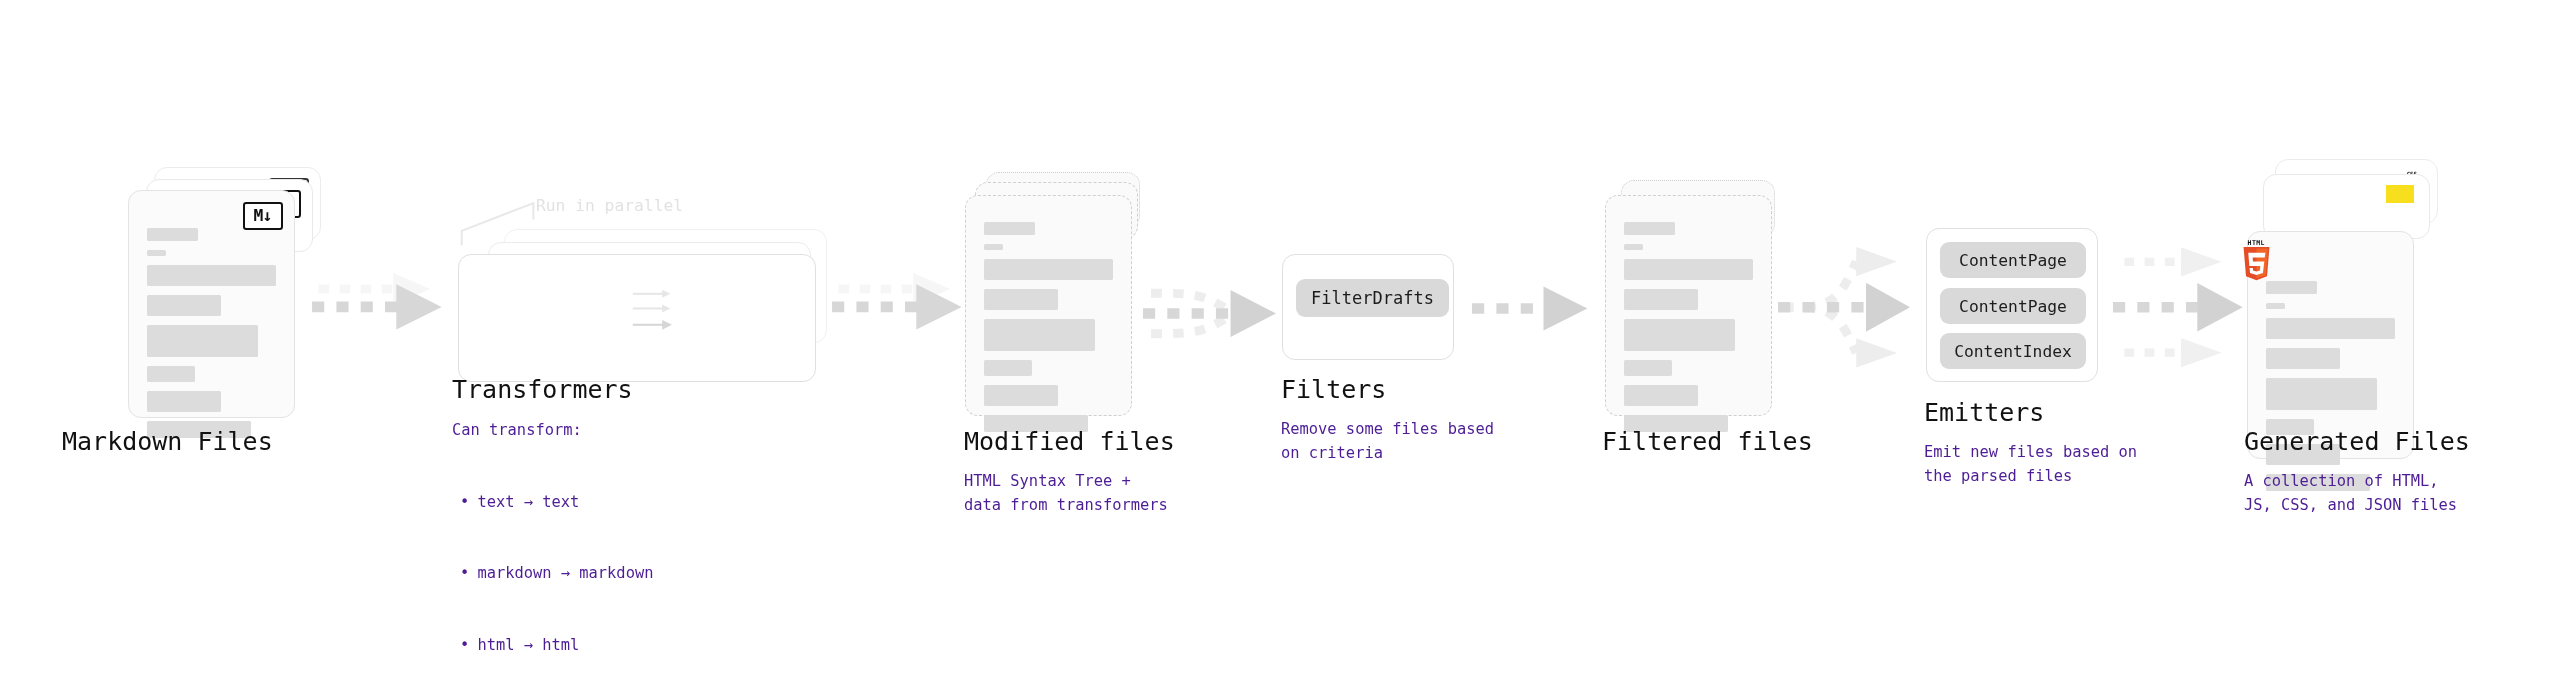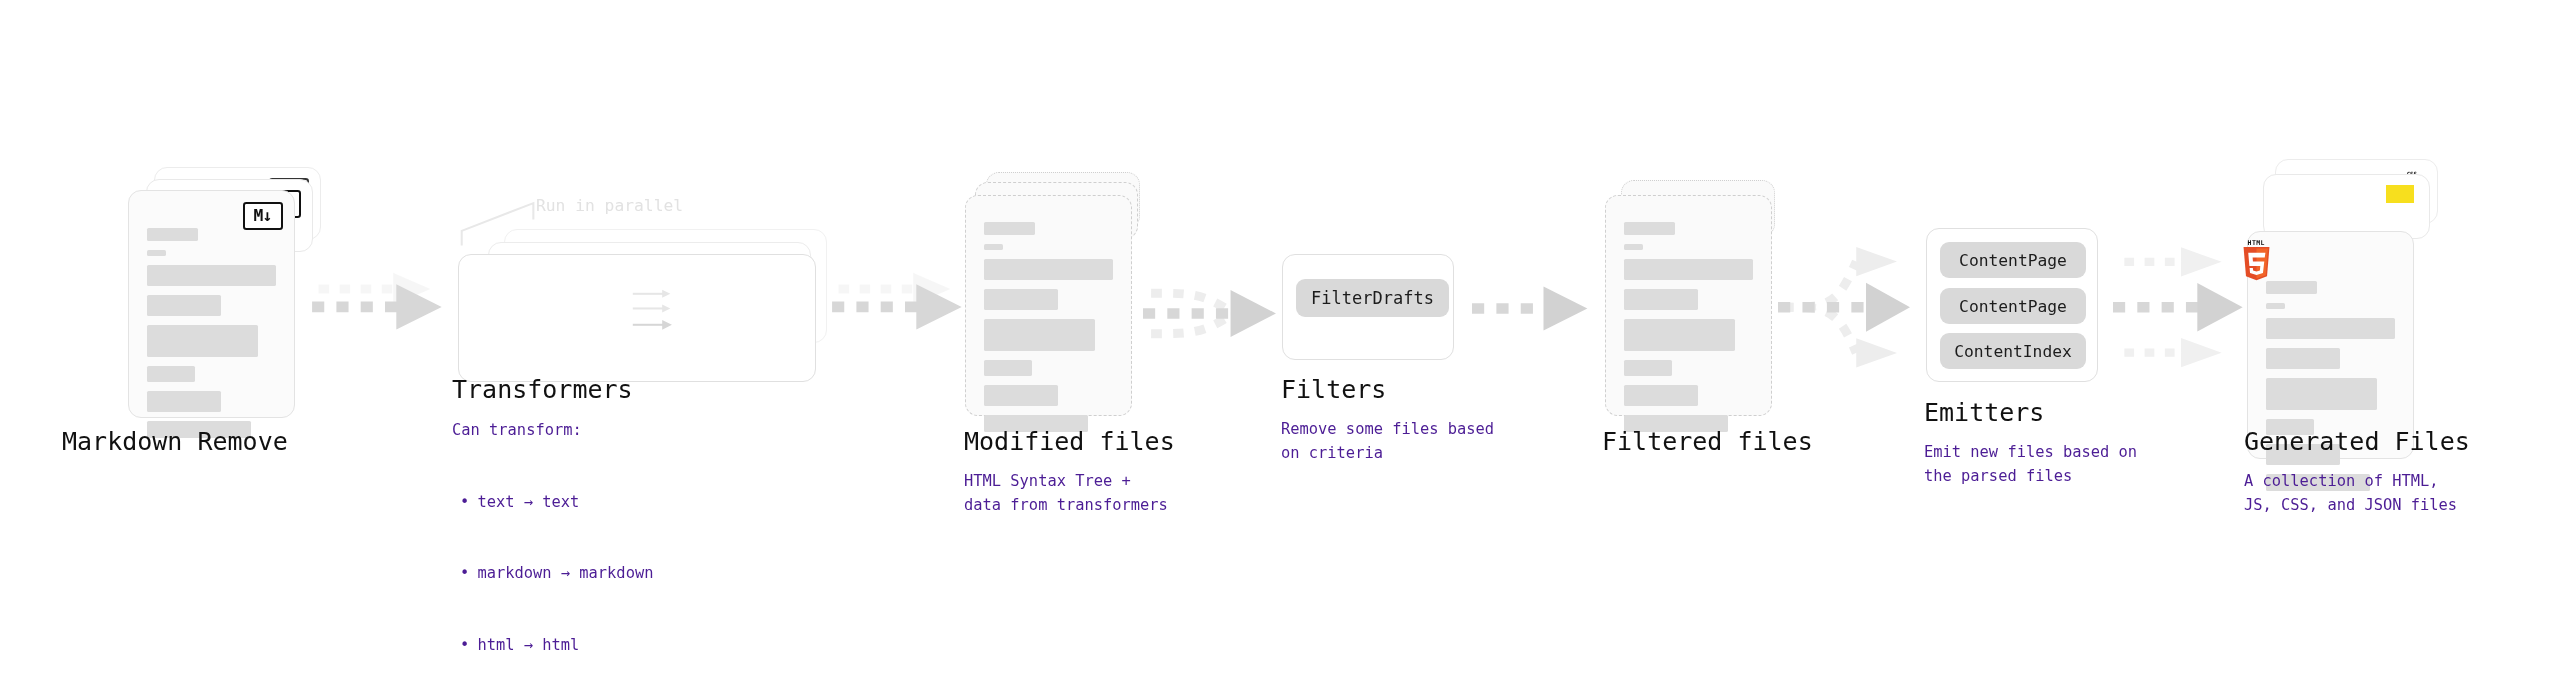--- a/index.html
+++ b/index.html
@@ -104,21 +104,21 @@
         <div class="bar" style="width:51px;height:13px;"></div>
         <div class="bar" style="width:18.7px;height:5.7px;"></div>
         <div class="bar" style="width:100%;height:21px;"></div>
         <div class="bar" style="width:57%;height:21px;"></div>
         <div class="bar" style="width:86%;height:32.5px;"></div>
         <div class="bar" style="width:37%;height:15.4px;"></div>
         <div class="bar" style="width:57%;height:21px;"></div>
         <div class="bar" style="width:81%;height:17px;"></div>
       </div>
     </div>
-    <div class="title" style="left:62px;top:427px;">Markdown Remove</div>
+    <div class="title" style="left:62px;top:427px;">Markdown Files</div>
   </div>
 
   <svg style="left:312px;top:268px;width:146px;height:81px;" viewBox="0 0 180 100" width="146" height="81">
     <g opacity=".45">
       <line x1="8" y1="26" x2="108" y2="26" stroke="#ededed" stroke-width="11" stroke-dasharray="13 13"></line>
       <polygon points="100,6 146,26 100,46" fill="#ededed"></polygon>
     </g>
     <line x1="0" y1="48" x2="110" y2="48" stroke="#d7d7d7" stroke-width="13" stroke-dasharray="15 15"></line>
     <polygon points="104,20 160,48 104,76" fill="#d7d7d7"></polygon>
   </svg>

